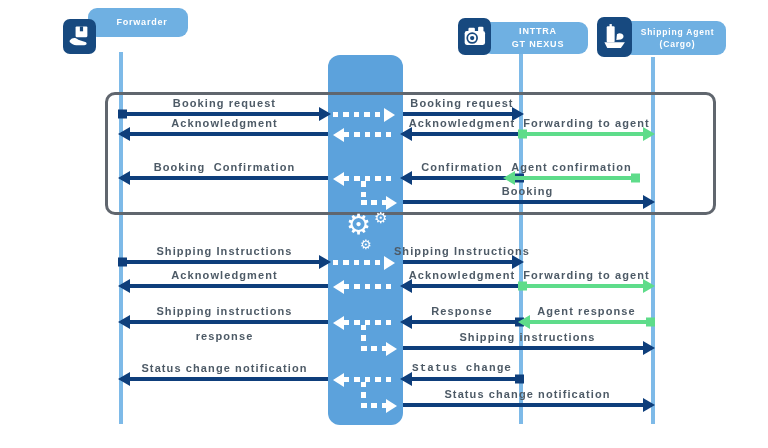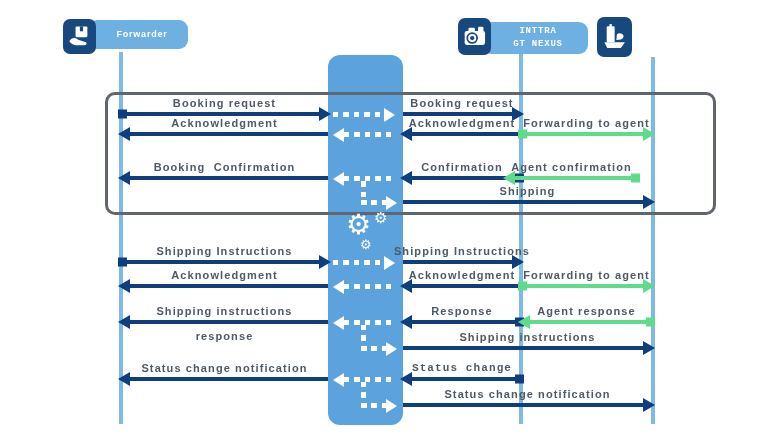--- a/index.html
+++ b/index.html
@@ -65,45 +65,49 @@
 <div class="canvas">
 
   <div class="life" style="left:119px;top:52px;height:372px;"></div>
   <div class="life" style="left:519px;top:54px;height:370px;"></div>
   <div class="life" style="left:651px;top:57px;height:367px;"></div>
 
   <div class="band"></div>
 
   <div class="frame"></div>
 
-  <div class="labelbox" style="left:88px;top:20px;width:92px;height:29px;padding-left:8px;">
+  <div class="labelbox" style="left:88px;top:8px;width:92px;height:29px;padding-left:8px;">
     <span>Forwarder</span>
   </div>
   <div class="iconbox" style="left:63px;top:19px;width:33px;height:35px;">
     <svg viewBox="0 0 24 24" fill="#fff">
       <rect x="8" y="2.5" width="11" height="10" rx="1"></rect>
       <rect x="12" y="2.5" width="3" height="4.5" fill="#17497F"></rect>
       <path d="M2.5 15.5 c2.5 -3 5.5 -3 8 -0.5 l6.5 2 c2 0.7 1.5 3 -0.8 3 l-7.5 0 c-2.5 0 -4.5 -1.5 -6.2 -3 z"></path>
     </svg>
   </div>
 
-  <div class="labelbox" style="left:482px;top:22px;width:100px;height:32px;padding-left:6px;font-family:Liberation Mono, monospace;">
+  <div class="labelbox" style="left:482px;top:22px;width:100px;height:32px;padding-left:6px;">
     <span>INTTRA</span>
     <span>GT NEXUS</span>
   </div>
   <div class="iconbox" style="left:458px;top:18px;width:33px;height:37px;">
     <svg viewBox="0 0 24 24" fill="#fff">
       <rect x="2.5" y="7" width="19" height="13" rx="2"></rect>
       <rect x="6" y="4" width="6" height="4" rx="1"></rect>
       <rect x="15" y="3" width="5" height="5" rx="1"></rect>
       <circle cx="9.5" cy="13.5" r="4.6" fill="#fff" stroke="#17497F" stroke-width="1.6"></circle>
       <circle cx="9.5" cy="13.5" r="2" fill="#17497F"></circle>
     </svg>
   </div>
 
+  <div class="labelbox" style="left:623px;top:21px;width:97px;height:34px;padding-left:6px;font-size:8.5px;">
+    <span>Shipping Agent</span>
+    <span>(Cargo)</span>
+  </div>
   <div class="iconbox" style="left:597px;top:17px;width:35px;height:40px;">
     <svg viewBox="0 0 24 24" fill="#fff">
       <rect x="5" y="3" width="7" height="14" rx="1"></rect>
       <rect x="7.5" y="1" width="2" height="3"></rect>
       <path d="M3 17 h18 l-3.5 5 h-12 z"></path>
       <path d="M14 10 c2 -1.5 4.5 -1 5.5 0.8 c0.8 1.5 -0.2 3.2 -2 3.7 l-4 0.5 z"></path>
     </svg>
   </div>
 
   <div class="msg navy right" style="left:121px;top:112px;width:207px;">
@@ -169,21 +173,21 @@
       </div>
   </div>
   <div class="msg navy left" style="left:403px;top:377px;width:118px;font-family:Liberation Mono, monospace;">
     <span class="lbl">Status change</span>
     <div class="ln">
         <i class="sq r"></i>
       </div>
   </div>
 
   <div class="msg navy right" style="left:403px;top:200px;width:249px;">
-    <span class="lbl">Shipping</span>
+    <span class="lbl">Booking</span>
     <div class="ln"></div>
   </div>
   <div class="msg navy right" style="left:403px;top:346px;width:249px;">
     <span class="lbl">Shipping instructions</span>
     <div class="ln"></div>
   </div>
   <div class="msg navy right" style="left:403px;top:403px;width:249px;">
     <span class="lbl">Status change notification</span>
     <div class="ln"></div>
   </div>

